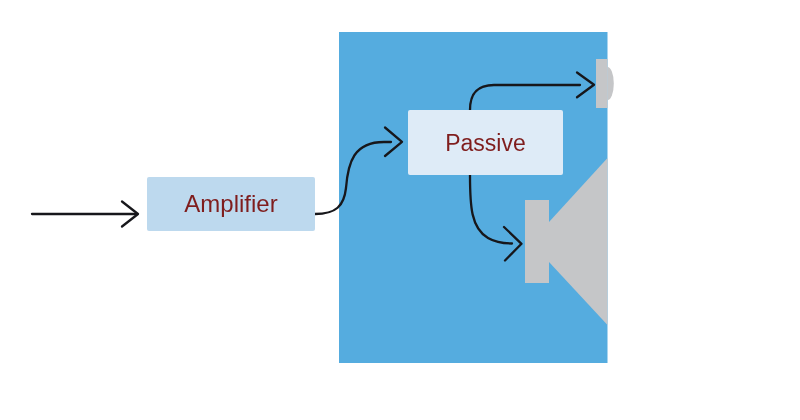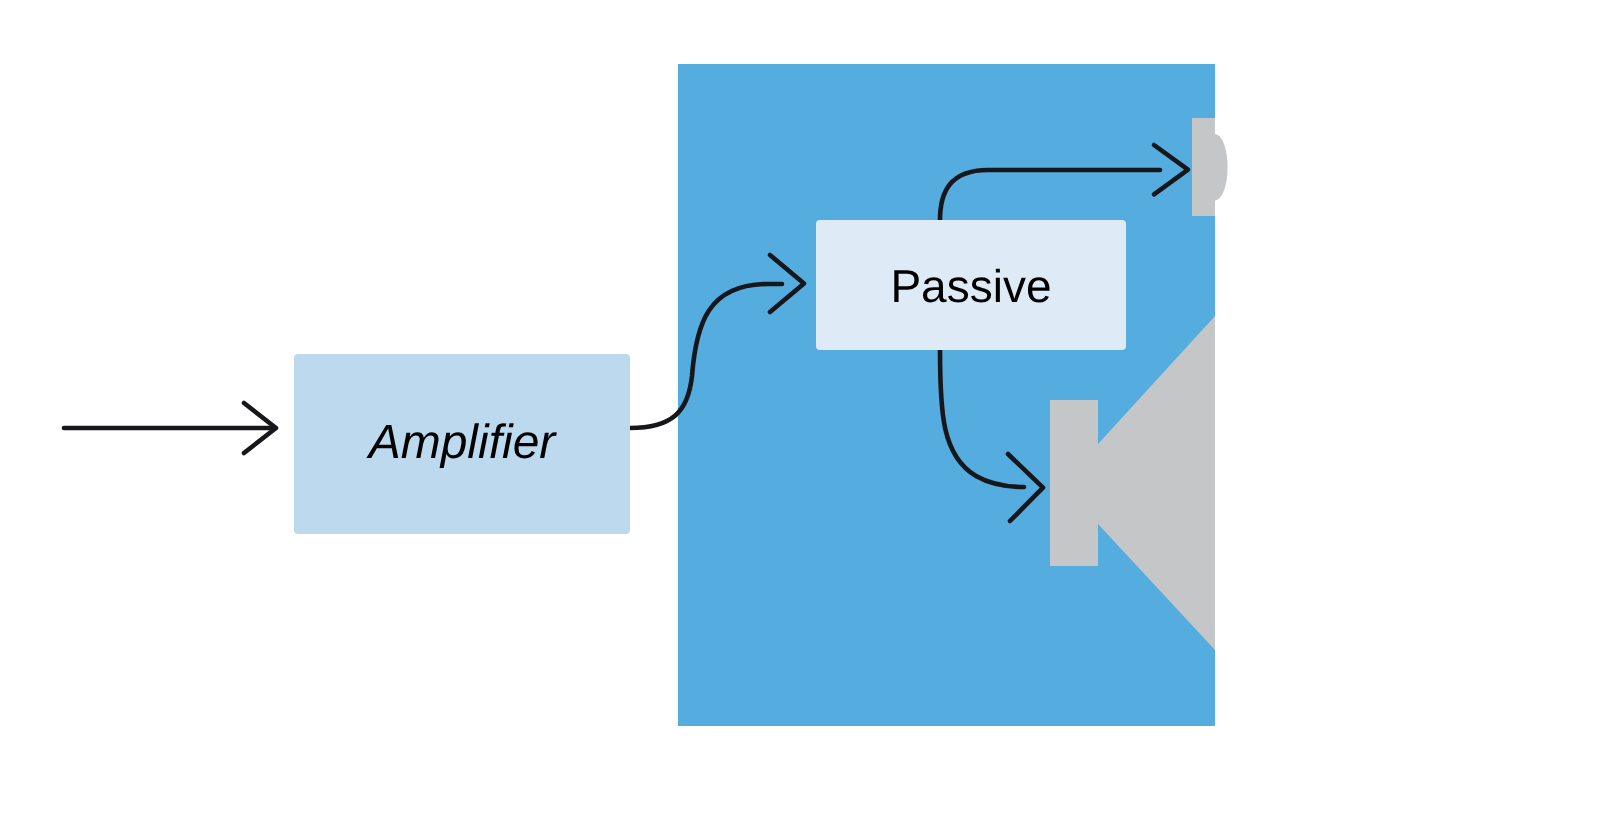--- a/index.html
+++ b/index.html
@@ -9,29 +9,28 @@
     font-family: "Liberation Sans", sans-serif;
     overflow: hidden;
   }
   .stage { position: relative; width: 800px; height: 420px; }
   .stage svg { position: absolute; left: 0; top: 0; }
   .node {
     position: absolute;
     display: flex; flex-direction: row;
     align-items: center; justify-content: center;
     text-align: center;
-    color: #000000;
+    color: #7f1d1d;
     border-radius: 2px;
     user-select: none;
   }
   .amp-box {
-    left: 147px; top: 177px; width: 168px; height: 90px;
+    left: 147px; top: 177px; width: 168px; height: 54px;
     background: #bdd9ee;
     font-size: 24px;
-    font-style: italic;
   }
   .xover-box {
     left: 408px; top: 110px; width: 155px; height: 65px;
     background: #deebf7;
     font-size: 23px; line-height: 30px;
   }
 </style>
 </head>
 <body>
 

